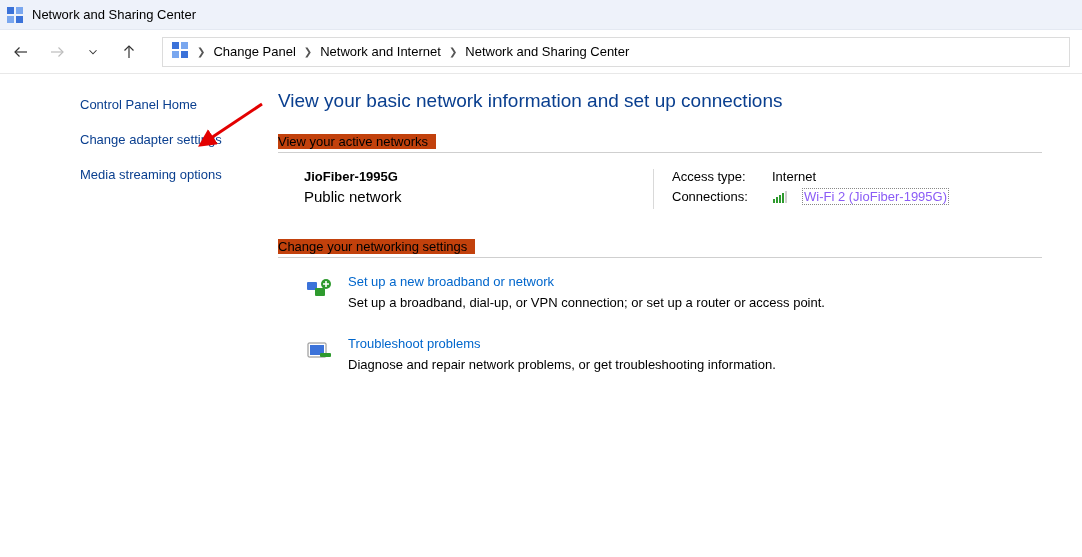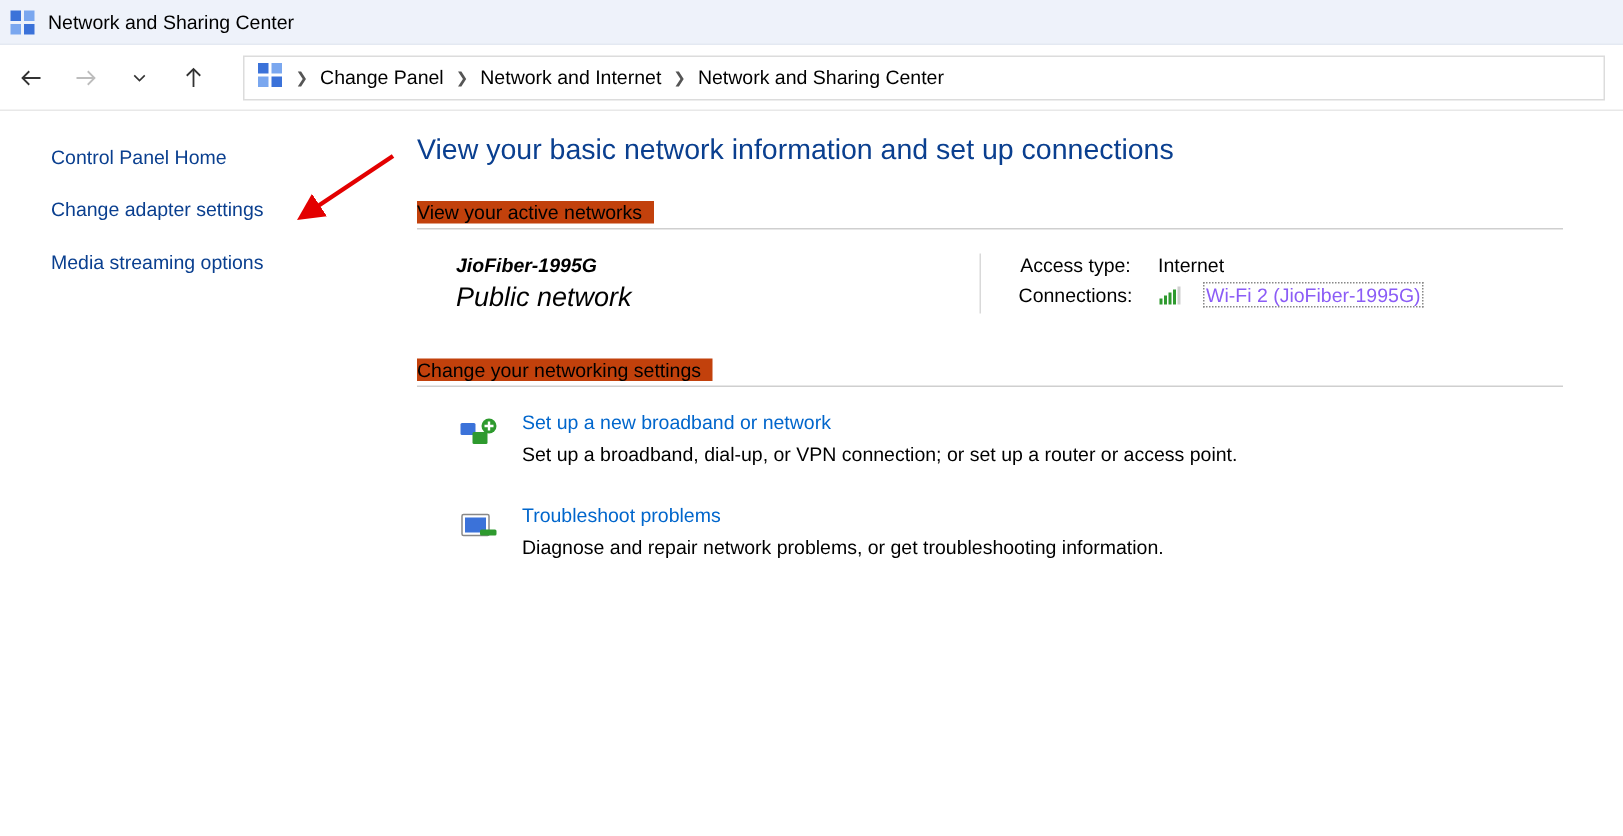--- a/index.html
+++ b/index.html
@@ -55,20 +55,21 @@
     width: 260px;
     padding: 22px 20px 0 34px;
   }
   .sidebar a {
     display:block;
     color:#0a3f8f;
     text-decoration:none;
     font-size:13px;
     margin-bottom: 16px;
     line-height: 1.45;
+    margin-left: 46px;
   }
   .content {
     flex:1;
     padding: 16px 40px 0 18px;
   }
   h1.page-title {
     color:#0a3f8f;
     font-weight: 400;
     font-size: 19px;
     margin-bottom: 22px;
@@ -94,29 +95,28 @@
     z-index:1;
   }
   .network-row {
     display:flex;
     margin: 0 0 30px 26px;
   }
   .net-left {
     width: 350px;
     border-right: 1px solid #d9d9d9;
     padding-right: 10px;
-    font-style: italic;
   }
   .net-left .name { font-weight:600; font-size:13px; }
-  .net-left .type { font-size:18px; margin-top:4px; }
+  .net-left .type { font-size:15px; margin-top:4px; }
   .net-right {
     padding-left: 18px;
     font-size:13px;
   }
-  .kv { display:flex; gap:10px; margin-bottom:4px; align-items:center;text-align:center;}
+  .kv { display:flex; gap:10px; margin-bottom:4px; align-items:center;}
   .kv .k { width:90px; }
   .wifi-icon { display:inline-flex; margin-right:4px;}
   .conn-link {
     color:#8b5cf6;
     text-decoration:none;
     border:1px dotted #888;
     padding: 0 1px;
   }
   .change-block { margin-top: 10px; }
   .opt {

